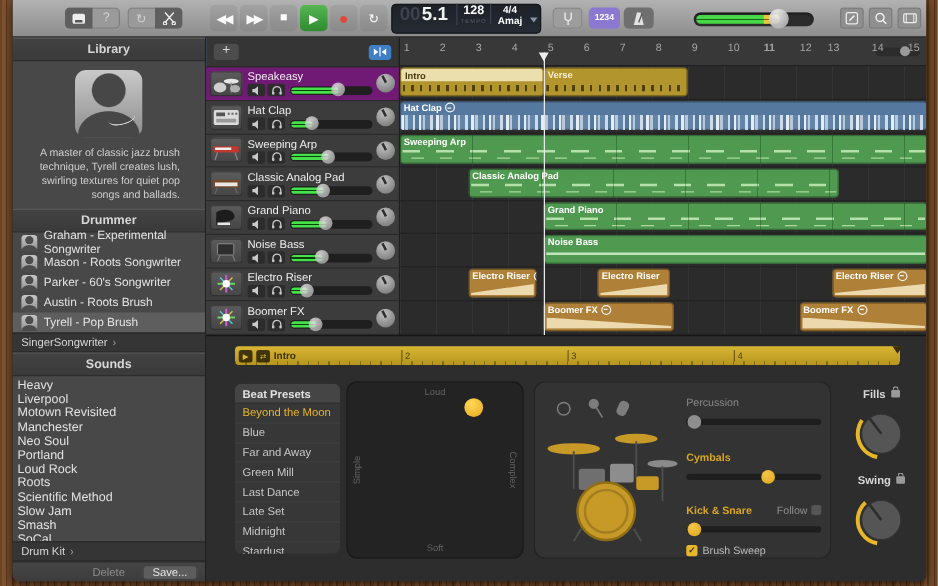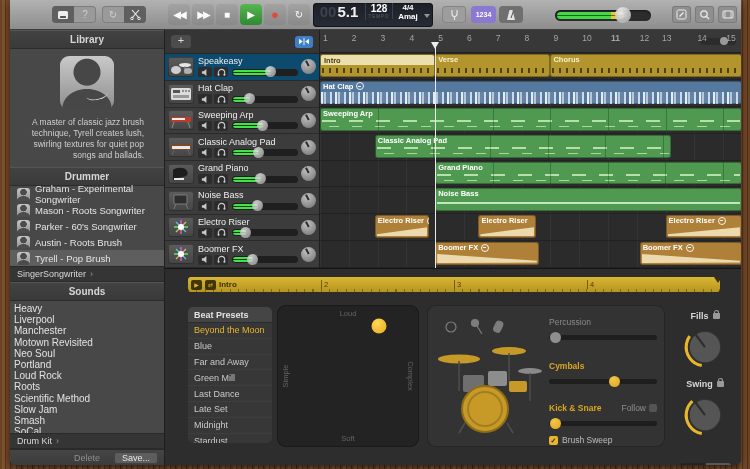--- a/index.html
+++ b/index.html
@@ -75,21 +75,21 @@
   .lbtn.save{background:#5d5d5d;color:#e8e8e8;box-shadow:inset 0 0 0 1px rgba(0,0,0,.3)}
   
   .workspace{flex:1;position:relative;background:#2a2a2a}
   .track-area{position:absolute;top:0;left:0;right:0;height:238px;display:flex;box-shadow:inset 0 0 0 1.5px #4d8ed2}
   .th-col{width:155px;background:#353535;display:flex;flex-direction:column;border-right:1px solid #1e1e1e;box-sizing:border-box}
   .th-top{height:23px;border-bottom:1px solid #262626;display:flex;align-items:center;justify-content:space-between;padding:0 6px}
   .addtrack{width:20px;height:13px;background:#4c4c4c;border-radius:3px;color:#ddd;font-size:11px;line-height:11px;text-align:center}
   .catchbtn{width:18px;height:12px;background:#3f7fc6;border-radius:3px;display:flex;align-items:center;justify-content:center}
   .th-rows{flex:1;display:flex;flex-direction:column}
   .th-row{flex:1;display:flex;align-items:center;border-bottom:1px solid #2a2a2a;background:#3c3c3c;padding:0 3px;box-sizing:border-box}
-  .th-row.sel{background:#0c4a6e}
+  .th-row.sel{background:#701a75}
   .ticon{width:26px;height:20px;border-radius:3px;background:linear-gradient(#5c5c5c,#454545);flex:0 0 auto;display:flex;align-items:center;justify-content:center;box-shadow:inset 0 0 0 1px rgba(0,0,0,.3)}
   .tmid{flex:1;margin-left:4px;min-width:0}
   .tname{font-size:9px;color:#efefef;line-height:10px;white-space:nowrap;overflow:hidden}
   .tctl{display:flex;align-items:center;gap:2px;margin-top:1px}
   .msbtn{width:14px;height:10px;border-radius:2px;background:#2c2c2c;display:flex;align-items:center;justify-content:center}
   .vslider{position:relative;width:66px;height:7px;background:#1f1f1f;border-radius:4px;margin-left:2px}
   .meter{position:absolute;left:1px;top:1px;height:5px;border-radius:3px;
          background:linear-gradient(180deg,#45e04a 0 2px,#0c3e0c 2px 3px,#45e04a 3px 5px)}
   .thumb{position:absolute;top:-2.5px;width:11px;height:11px;border-radius:50%;
          background:radial-gradient(circle at 38% 30%,#ededed,#9c9c9c);opacity:.8}
@@ -318,24 +318,24 @@
       </div>
       <div class="lib-hdr">Sounds</div>
       <div class="slist" id="soundsList">
           <div class="srow">
      <span>Heavy</span>
           </div>
           <div class="srow">
      <span>Liverpool</span>
           </div>
           <div class="srow">
+     <span>Motown Revisited</span>
+          </div>
+          <div class="srow">
      <span>Manchester</span>
-          </div>
-          <div class="srow">
-     <span>Motown Revisited</span>
           </div>
           <div class="srow">
      <span>Neo Soul</span>
           </div>
           <div class="srow">
      <span>Portland</span>
           </div>
           <div class="srow">
      <span>Loud Rock</span>
           </div>
@@ -654,23 +654,20 @@
               <span class="rnum" style="left: 377.4px;">14</span>
               <span class="rnum" style="left: 406.2px;">15</span>
             </div>
           <div class="lanes" id="lanes">
               <div class="lane">
                 <div class="region k-drummer sel" style="left:0px;width:115.2px">
         <div class="rlabel">Intro</div>
                 </div>
                 <div class="region k-drummer" style="left:115.2px;width:115.2px">
         <div class="rlabel">Verse</div>
-                </div>
-                <div class="region k-drummer" style="left:230.4px;width:191.52px">
-        <div class="rlabel">Chorus</div>
                 </div>
               </div>
               <div class="lane">
                 <div class="region k-audio-blue" style="left:0px;width:421.92px">
         <div class="rlabel">Hat Clap<span class="badge"></span></div>
                 </div>
               </div>
               <div class="lane">
                 <div class="region k-midi" style="left:0px;width:421.92px">
         <div class="rlabel">Sweeping Arp</div>

